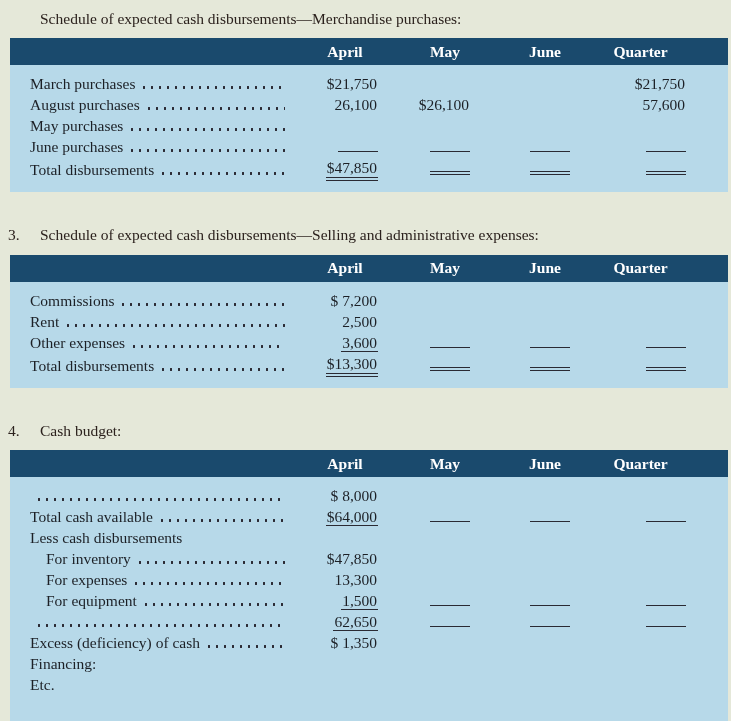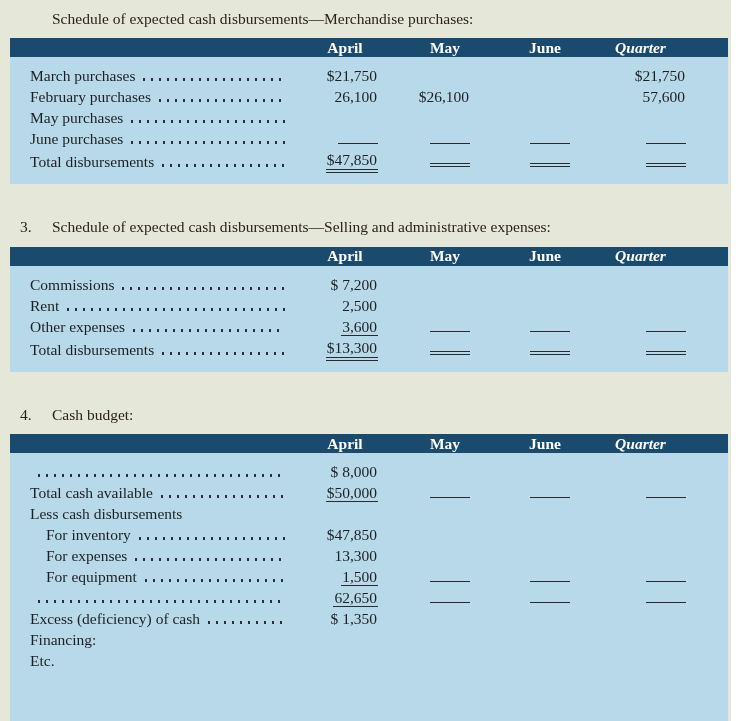--- a/index.html
+++ b/index.html
@@ -7,44 +7,44 @@
     position: relative;
     width: 731px;
     height: 721px;
     overflow: hidden;
     background: var(--page-bg, #e5e8d9);
     font-family: "Liberation Serif", "DejaVu Serif", serif;
     color: var(--text, #1c2026);
   }
   .heading {
     display: flex;
-    padding: 9px 8px 10px 20px;
+    padding: 9px 8px 10px 8px;
     font-size: 15.5px;
     line-height: 1.25;
     color: var(--heading-text, #26211e);
     align-items: center;
   }
   .heading .num { width: 32px; flex: 0 0 32px; }
   .heading .title { flex: 1; }
   section + section { margin-top: 24px; }
 
   .table { margin: 0 3px 0 10px; width: 718px; }
   .thead {
     display: grid;
     grid-template-columns: 285px 100px 100px 100px 133px;
     background: var(--header-bg, #1a4a6d);
     color: var(--header-text, #ffffff);
     font-weight: bold;
     font-size: 15.5px;
-    height: 19px;
+    height: 27px;
     align-items: center;
   }
   .thead .hcell { text-align: center; }
   .thead .hcell.lblcol { text-align: left; }
-  .thead .hcell.c4 { padding-right: 42px; font-style: italic; }
+  .thead .hcell.c4 { padding-right: 42px; }
 
   .tbody {
     background: var(--table-bg, #b7d9e9);
     padding: 8px 0 14px 0;
     font-size: 15.5px;
   }
   section:last-child .tbody { padding-bottom: 60px; }
 
   .row {
     display: grid;
@@ -98,21 +98,21 @@
               <span class="t">March purchases</span>
               <span class="leader"></span>
             </div>
             <div class="amount c1"><span class="val">$21,750</span></div>
             <div class="amount c2"></div>
             <div class="amount c3"></div>
             <div class="amount c4"><span class="val">$21,750</span></div>
           </div>
           <div class="row">
             <div class="lbl">
-              <span class="t">February purchases</span>
+              <span class="t">August purchases</span>
               <span class="leader"></span>
             </div>
             <div class="amount c1"><span class="val">26,100</span></div>
             <div class="amount c2"><span class="val">$26,100</span></div>
             <div class="amount c3"></div>
             <div class="amount c4"><span class="val">57,600</span></div>
           </div>
           <div class="row">
             <div class="lbl">
               <span class="t">May purchases</span>
@@ -226,21 +226,21 @@
             <div class="amount c1"><span class="val">$ 8,000</span></div>
             <div class="amount c2"></div>
             <div class="amount c3"></div>
             <div class="amount c4"></div>
           </div>
           <div class="row">
             <div class="lbl">
               <span class="t">Total cash available</span>
               <span class="leader"></span>
             </div>
-            <div class="amount c1"><span class="val u1">$50,000</span></div>
+            <div class="amount c1"><span class="val u1">$64,000</span></div>
             <div class="amount c2"><span class="blank u1"></span></div>
             <div class="amount c3"><span class="blank u1"></span></div>
             <div class="amount c4"><span class="blank u1"></span></div>
           </div>
           <div class="row">
             <div class="lbl">
               <span class="t">Less cash disbursements</span>
             </div>
             <div class="amount c1"></div>
             <div class="amount c2"></div>

